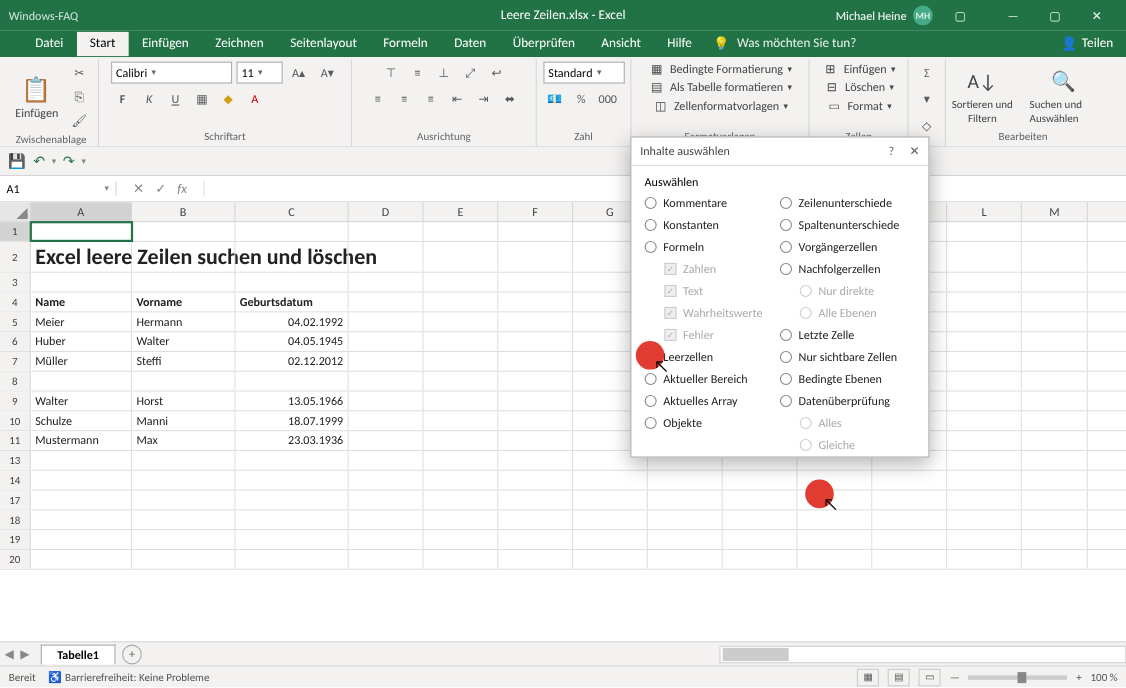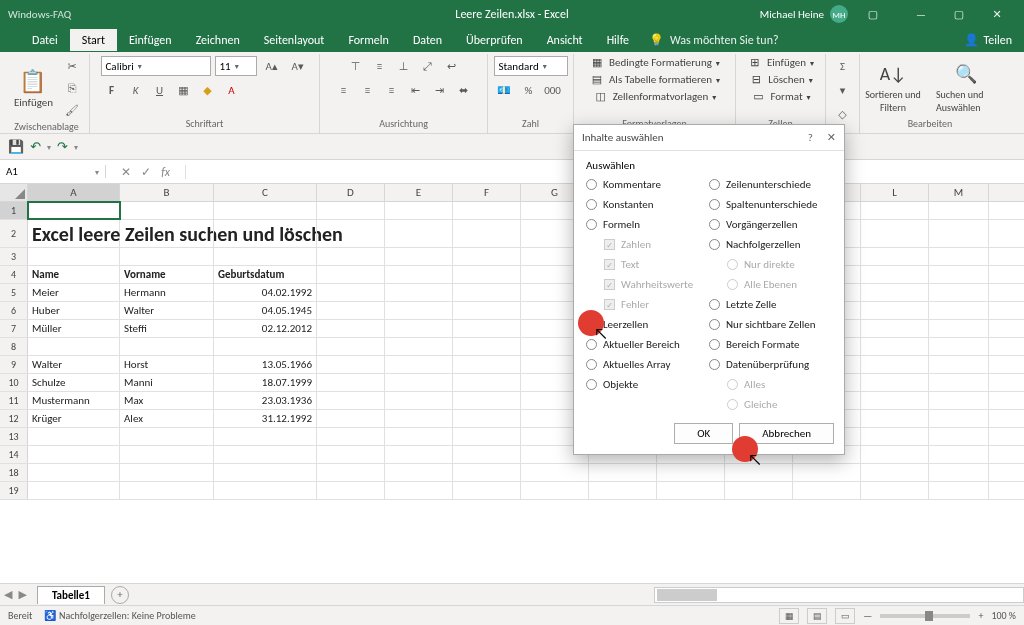--- a/index.html
+++ b/index.html
@@ -486,36 +486,20 @@
         <div class="cell wF"></div>
         <div class="cell wG"></div>
         <div class="cell wH"></div>
         <div class="cell wI"></div>
         <div class="cell wJ"></div>
         <div class="cell wK"></div>
         <div class="cell wL"></div>
         <div class="cell wM"></div>
       </div>
       <div class="row">
-        <div class="rh">12</div>
-        <div class="cell wA">Krüger</div>
-        <div class="cell wB">Alex</div>
-        <div class="cell wC" style="justify-content: flex-end;">31.12.1992</div>
-        <div class="cell wD"></div>
-        <div class="cell wE"></div>
-        <div class="cell wF"></div>
-        <div class="cell wG"></div>
-        <div class="cell wH"></div>
-        <div class="cell wI"></div>
-        <div class="cell wJ"></div>
-        <div class="cell wK"></div>
-        <div class="cell wL"></div>
-        <div class="cell wM"></div>
-      </div>
-      <div class="row">
         <div class="rh">13</div>
         <div class="cell wA"></div>
         <div class="cell wB"></div>
         <div class="cell wC"></div>
         <div class="cell wD"></div>
         <div class="cell wE"></div>
         <div class="cell wF"></div>
         <div class="cell wG"></div>
         <div class="cell wH"></div>
         <div class="cell wI"></div>
@@ -534,37 +518,69 @@
         <div class="cell wF"></div>
         <div class="cell wG"></div>
         <div class="cell wH"></div>
         <div class="cell wI"></div>
         <div class="cell wJ"></div>
         <div class="cell wK"></div>
         <div class="cell wL"></div>
         <div class="cell wM"></div>
       </div>
       <div class="row">
+        <div class="rh">17</div>
+        <div class="cell wA"></div>
+        <div class="cell wB"></div>
+        <div class="cell wC"></div>
+        <div class="cell wD"></div>
+        <div class="cell wE"></div>
+        <div class="cell wF"></div>
+        <div class="cell wG"></div>
+        <div class="cell wH"></div>
+        <div class="cell wI"></div>
+        <div class="cell wJ"></div>
+        <div class="cell wK"></div>
+        <div class="cell wL"></div>
+        <div class="cell wM"></div>
+      </div>
+      <div class="row">
         <div class="rh">18</div>
         <div class="cell wA"></div>
         <div class="cell wB"></div>
         <div class="cell wC"></div>
         <div class="cell wD"></div>
         <div class="cell wE"></div>
         <div class="cell wF"></div>
         <div class="cell wG"></div>
         <div class="cell wH"></div>
         <div class="cell wI"></div>
         <div class="cell wJ"></div>
         <div class="cell wK"></div>
         <div class="cell wL"></div>
         <div class="cell wM"></div>
       </div>
       <div class="row">
         <div class="rh">19</div>
+        <div class="cell wA"></div>
+        <div class="cell wB"></div>
+        <div class="cell wC"></div>
+        <div class="cell wD"></div>
+        <div class="cell wE"></div>
+        <div class="cell wF"></div>
+        <div class="cell wG"></div>
+        <div class="cell wH"></div>
+        <div class="cell wI"></div>
+        <div class="cell wJ"></div>
+        <div class="cell wK"></div>
+        <div class="cell wL"></div>
+        <div class="cell wM"></div>
+      </div>
+      <div class="row">
+        <div class="rh">20</div>
         <div class="cell wA"></div>
         <div class="cell wB"></div>
         <div class="cell wC"></div>
         <div class="cell wD"></div>
         <div class="cell wE"></div>
         <div class="cell wF"></div>
         <div class="cell wG"></div>
         <div class="cell wH"></div>
         <div class="cell wI"></div>
         <div class="cell wJ"></div>
@@ -582,21 +598,21 @@
   </div>
   <div class="stab">Tabelle1</div>
   <div class="addsheet">+</div>
   <div class="hscroll">
       <div class="bar"></div>
     </div>
 </div>
 
 <div class="status">
   <span>Bereit</span>
-  <span>♿ <span>Nachfolgerzellen: Keine Probleme</span></span>
+  <span>♿ <span>Barrierefreiheit: Keine Probleme</span></span>
   <div class="right">
     <span class="viewbtn">▦</span>
     <span class="viewbtn">▤</span>
     <span class="viewbtn">▭</span>
     <span>—</span>
     <div class="slider">
         <div class="thumb"></div>
       </div>
     <span>+</span>
     <span>100 %</span>
@@ -688,39 +704,35 @@
           <div class="opt">
             <span class="radio"></span>
             <span>Letzte Zelle</span>
           </div>
           <div class="opt">
             <span class="radio"></span>
             <span>Nur sichtbare Zellen</span>
           </div>
           <div class="opt">
             <span class="radio"></span>
-            <span>Bereich Formate</span>
+            <span>Bedingte Ebenen</span>
           </div>
           <div class="opt">
             <span class="radio"></span>
             <span>Datenüberprüfung</span>
           </div>
           <div class="opt dis indent">
             <span class="radio dis"></span>
             <span>Alles</span>
           </div>
           <div class="opt dis indent">
             <span class="radio dis"></span>
             <span>Gleiche</span>
           </div>
         </div>
     </div>
-  </div>
-  <div class="dlgbtns">
-    <button class="dbtn">OK</button>
-    <button class="dbtn">Abbrechen</button>
   </div>
 </div>
 
 <div class="reddot" style="left:578px;top:310px"></div>
 <span class="cursor" style="left:594px;top:324px">↖</span>
 <div class="reddot" style="left:732px;top:436px"></div>
 <span class="cursor" style="left:748px;top:450px">↖</span>
 
 </body></html>

